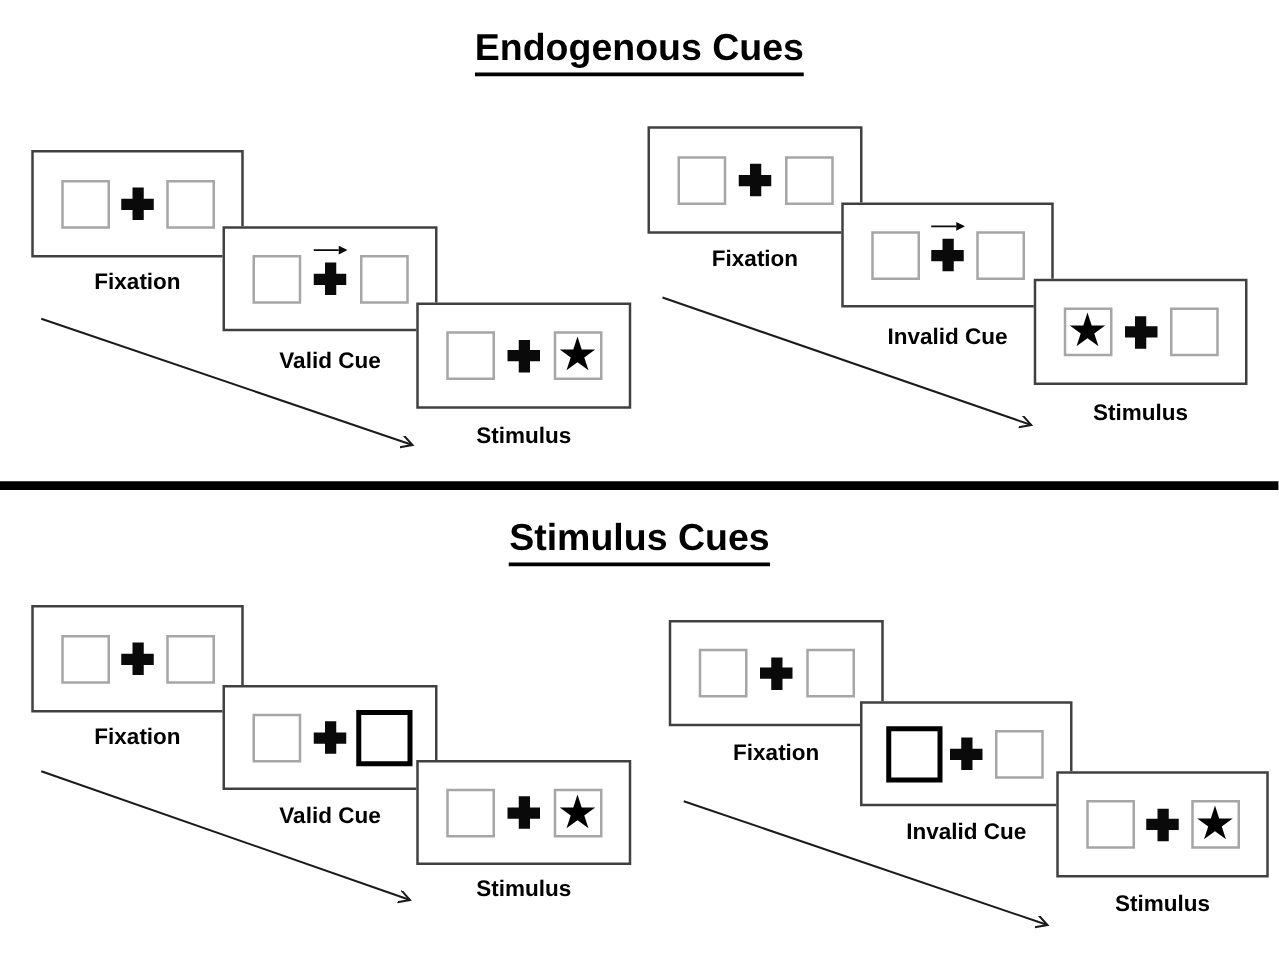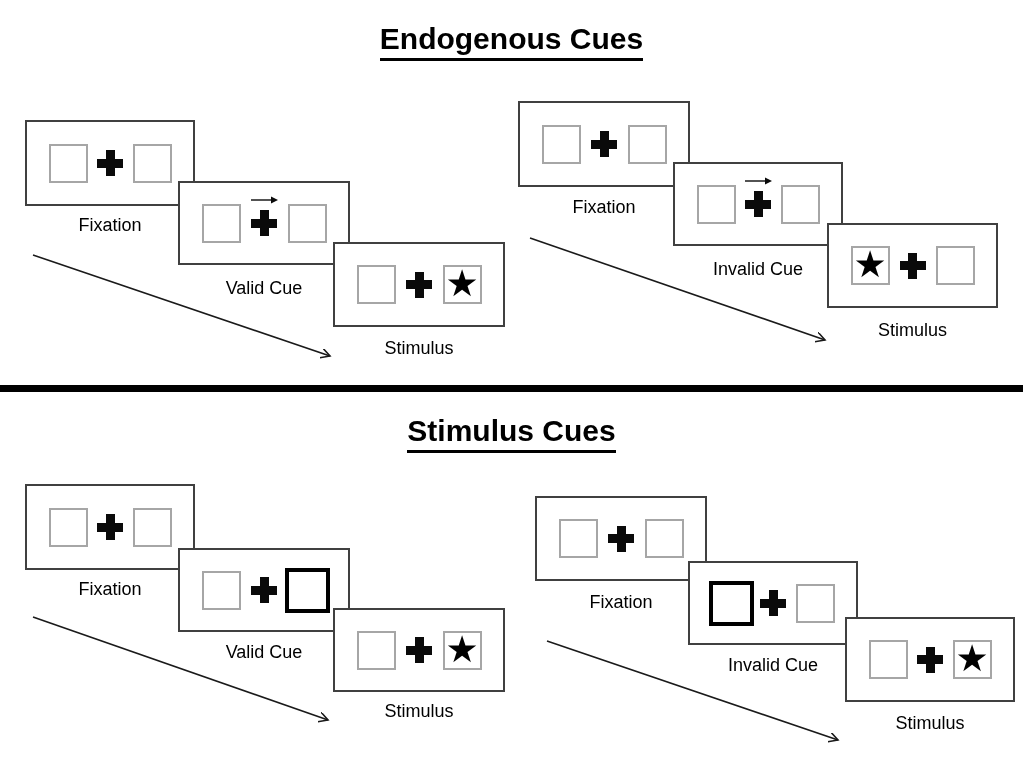--- a/index.html
+++ b/index.html
@@ -103,21 +103,21 @@
     bottom: calc(100% + 4px);
     left: 50%;
     transform: translateX(-50%);
   }
 
   
   .plabel {
     position: absolute;
     text-align: center;
     font-size: 18px;
-    font-weight: 400;
+    font-weight: 700;
     color: #000;
   }
 
   
   #arrows {
     position: absolute;
     left: 0; top: 0;
     width: 1023px; height: 767px;
     pointer-events: none;
   }

